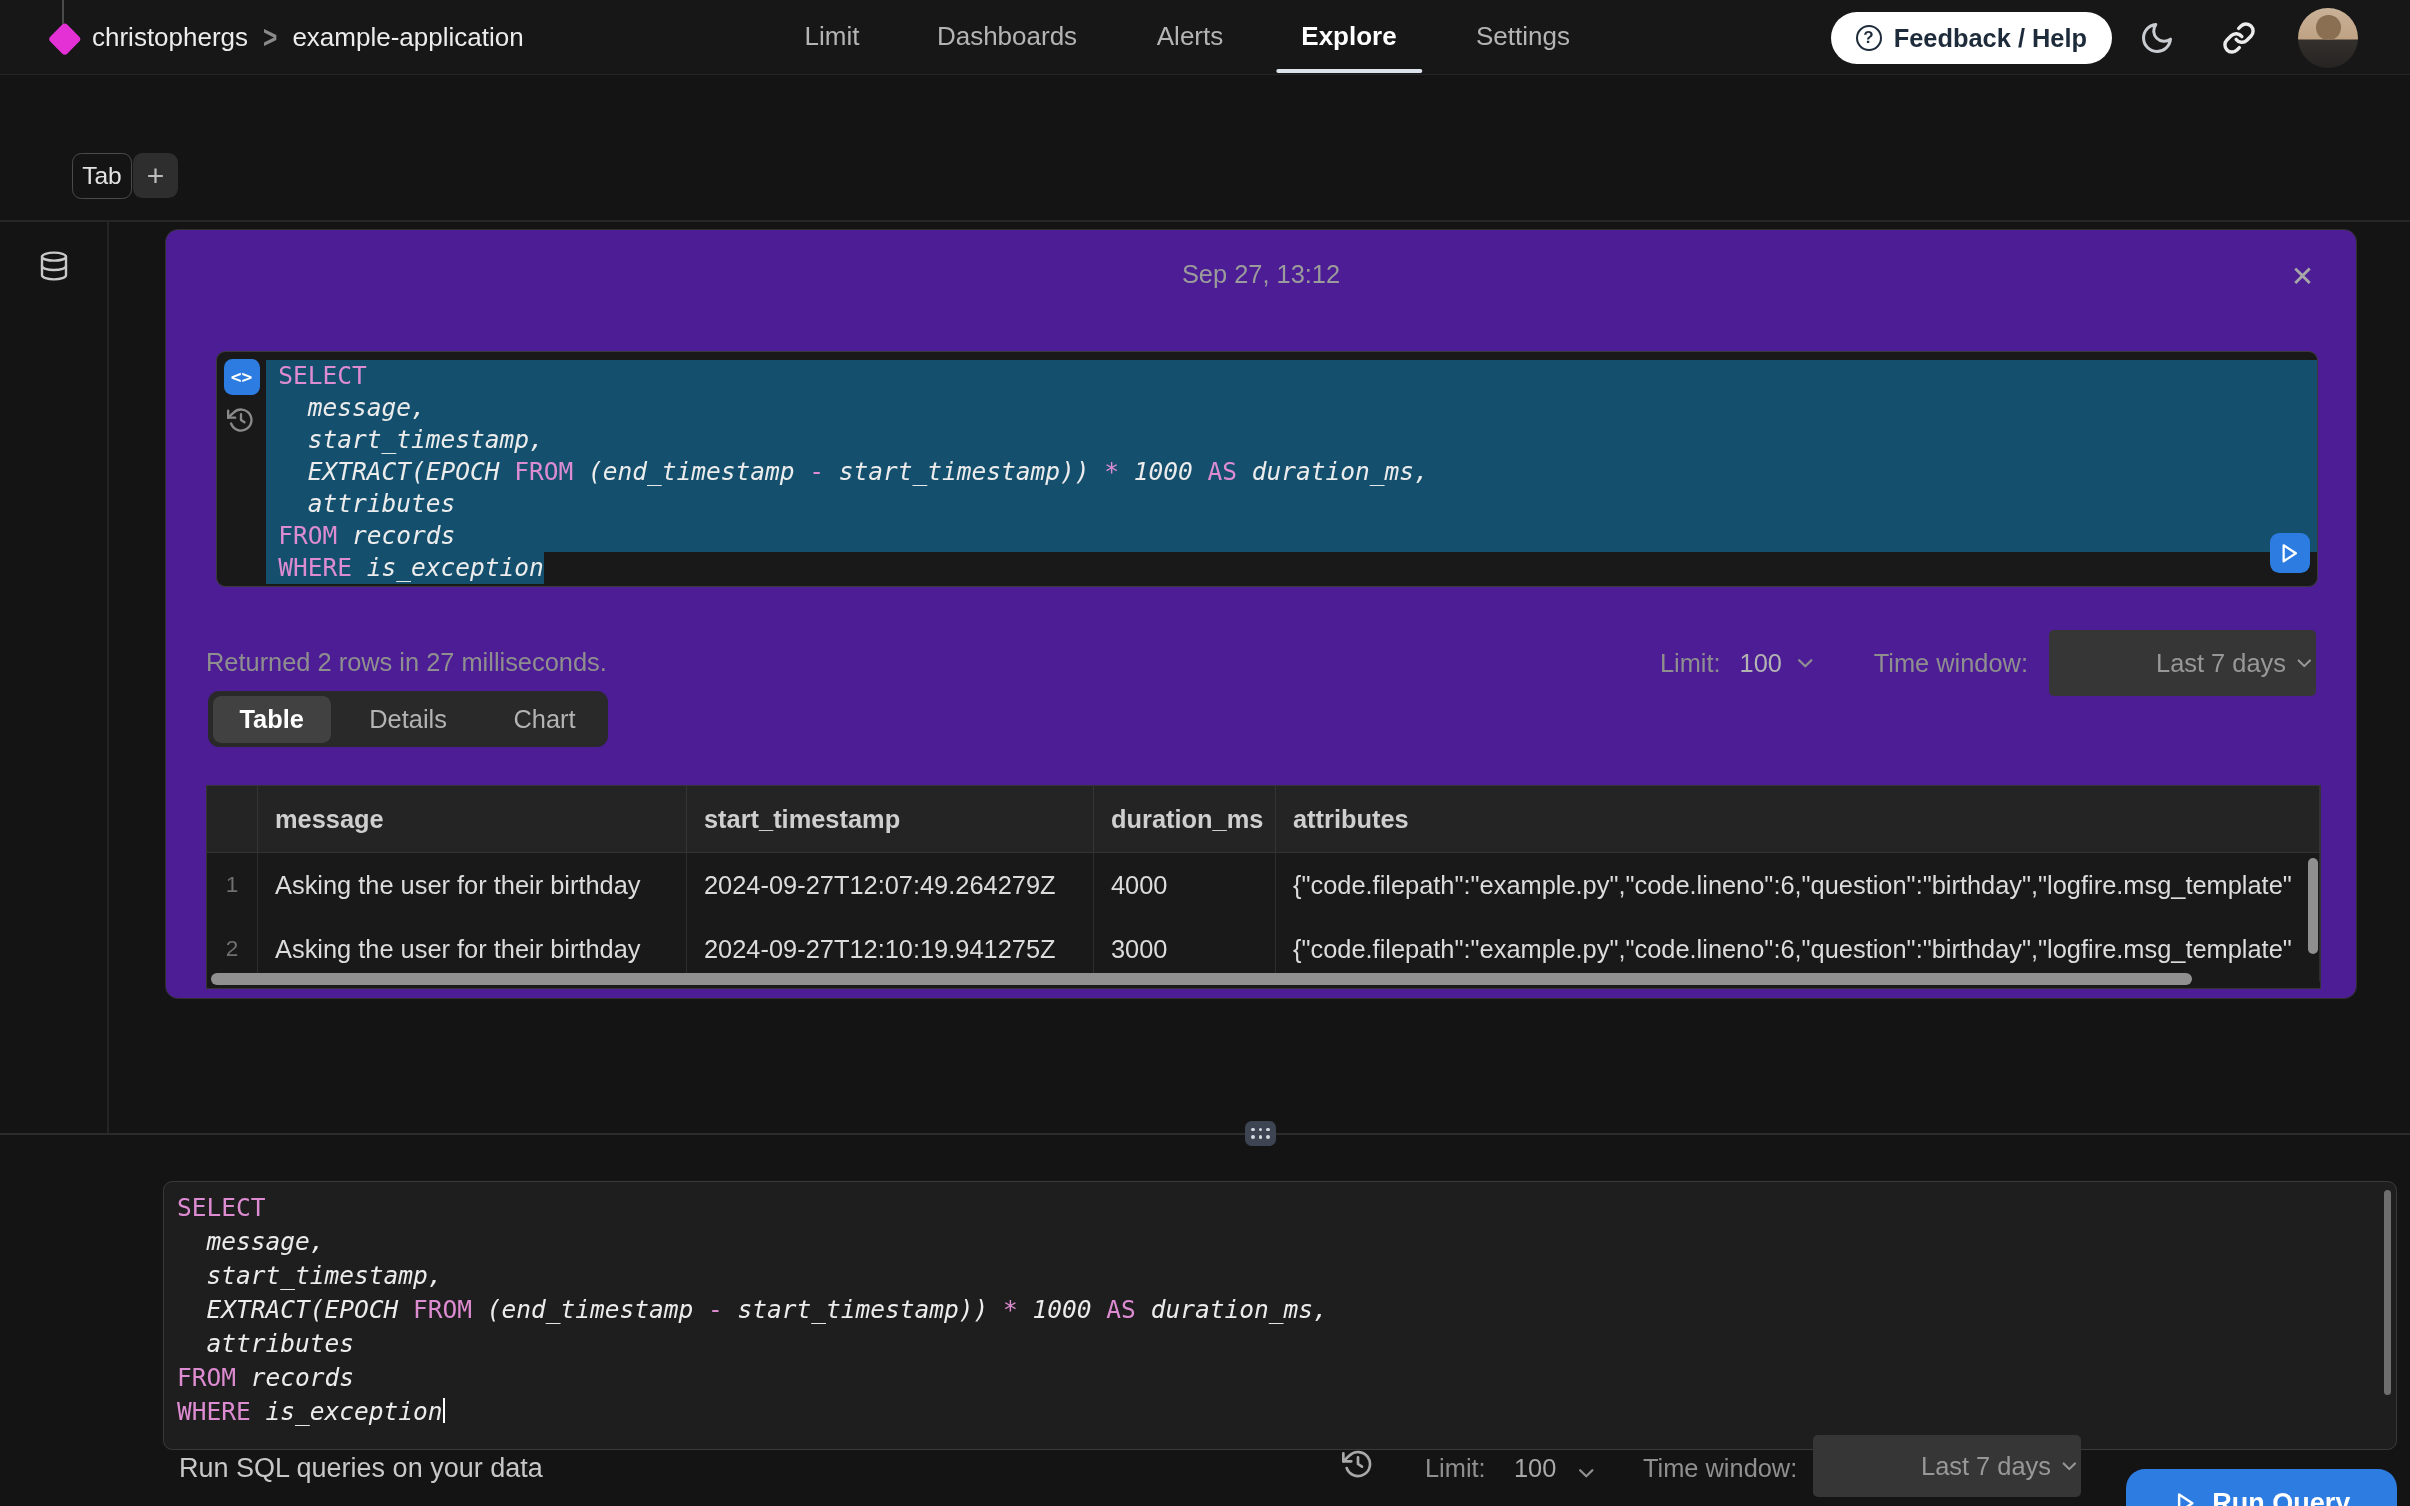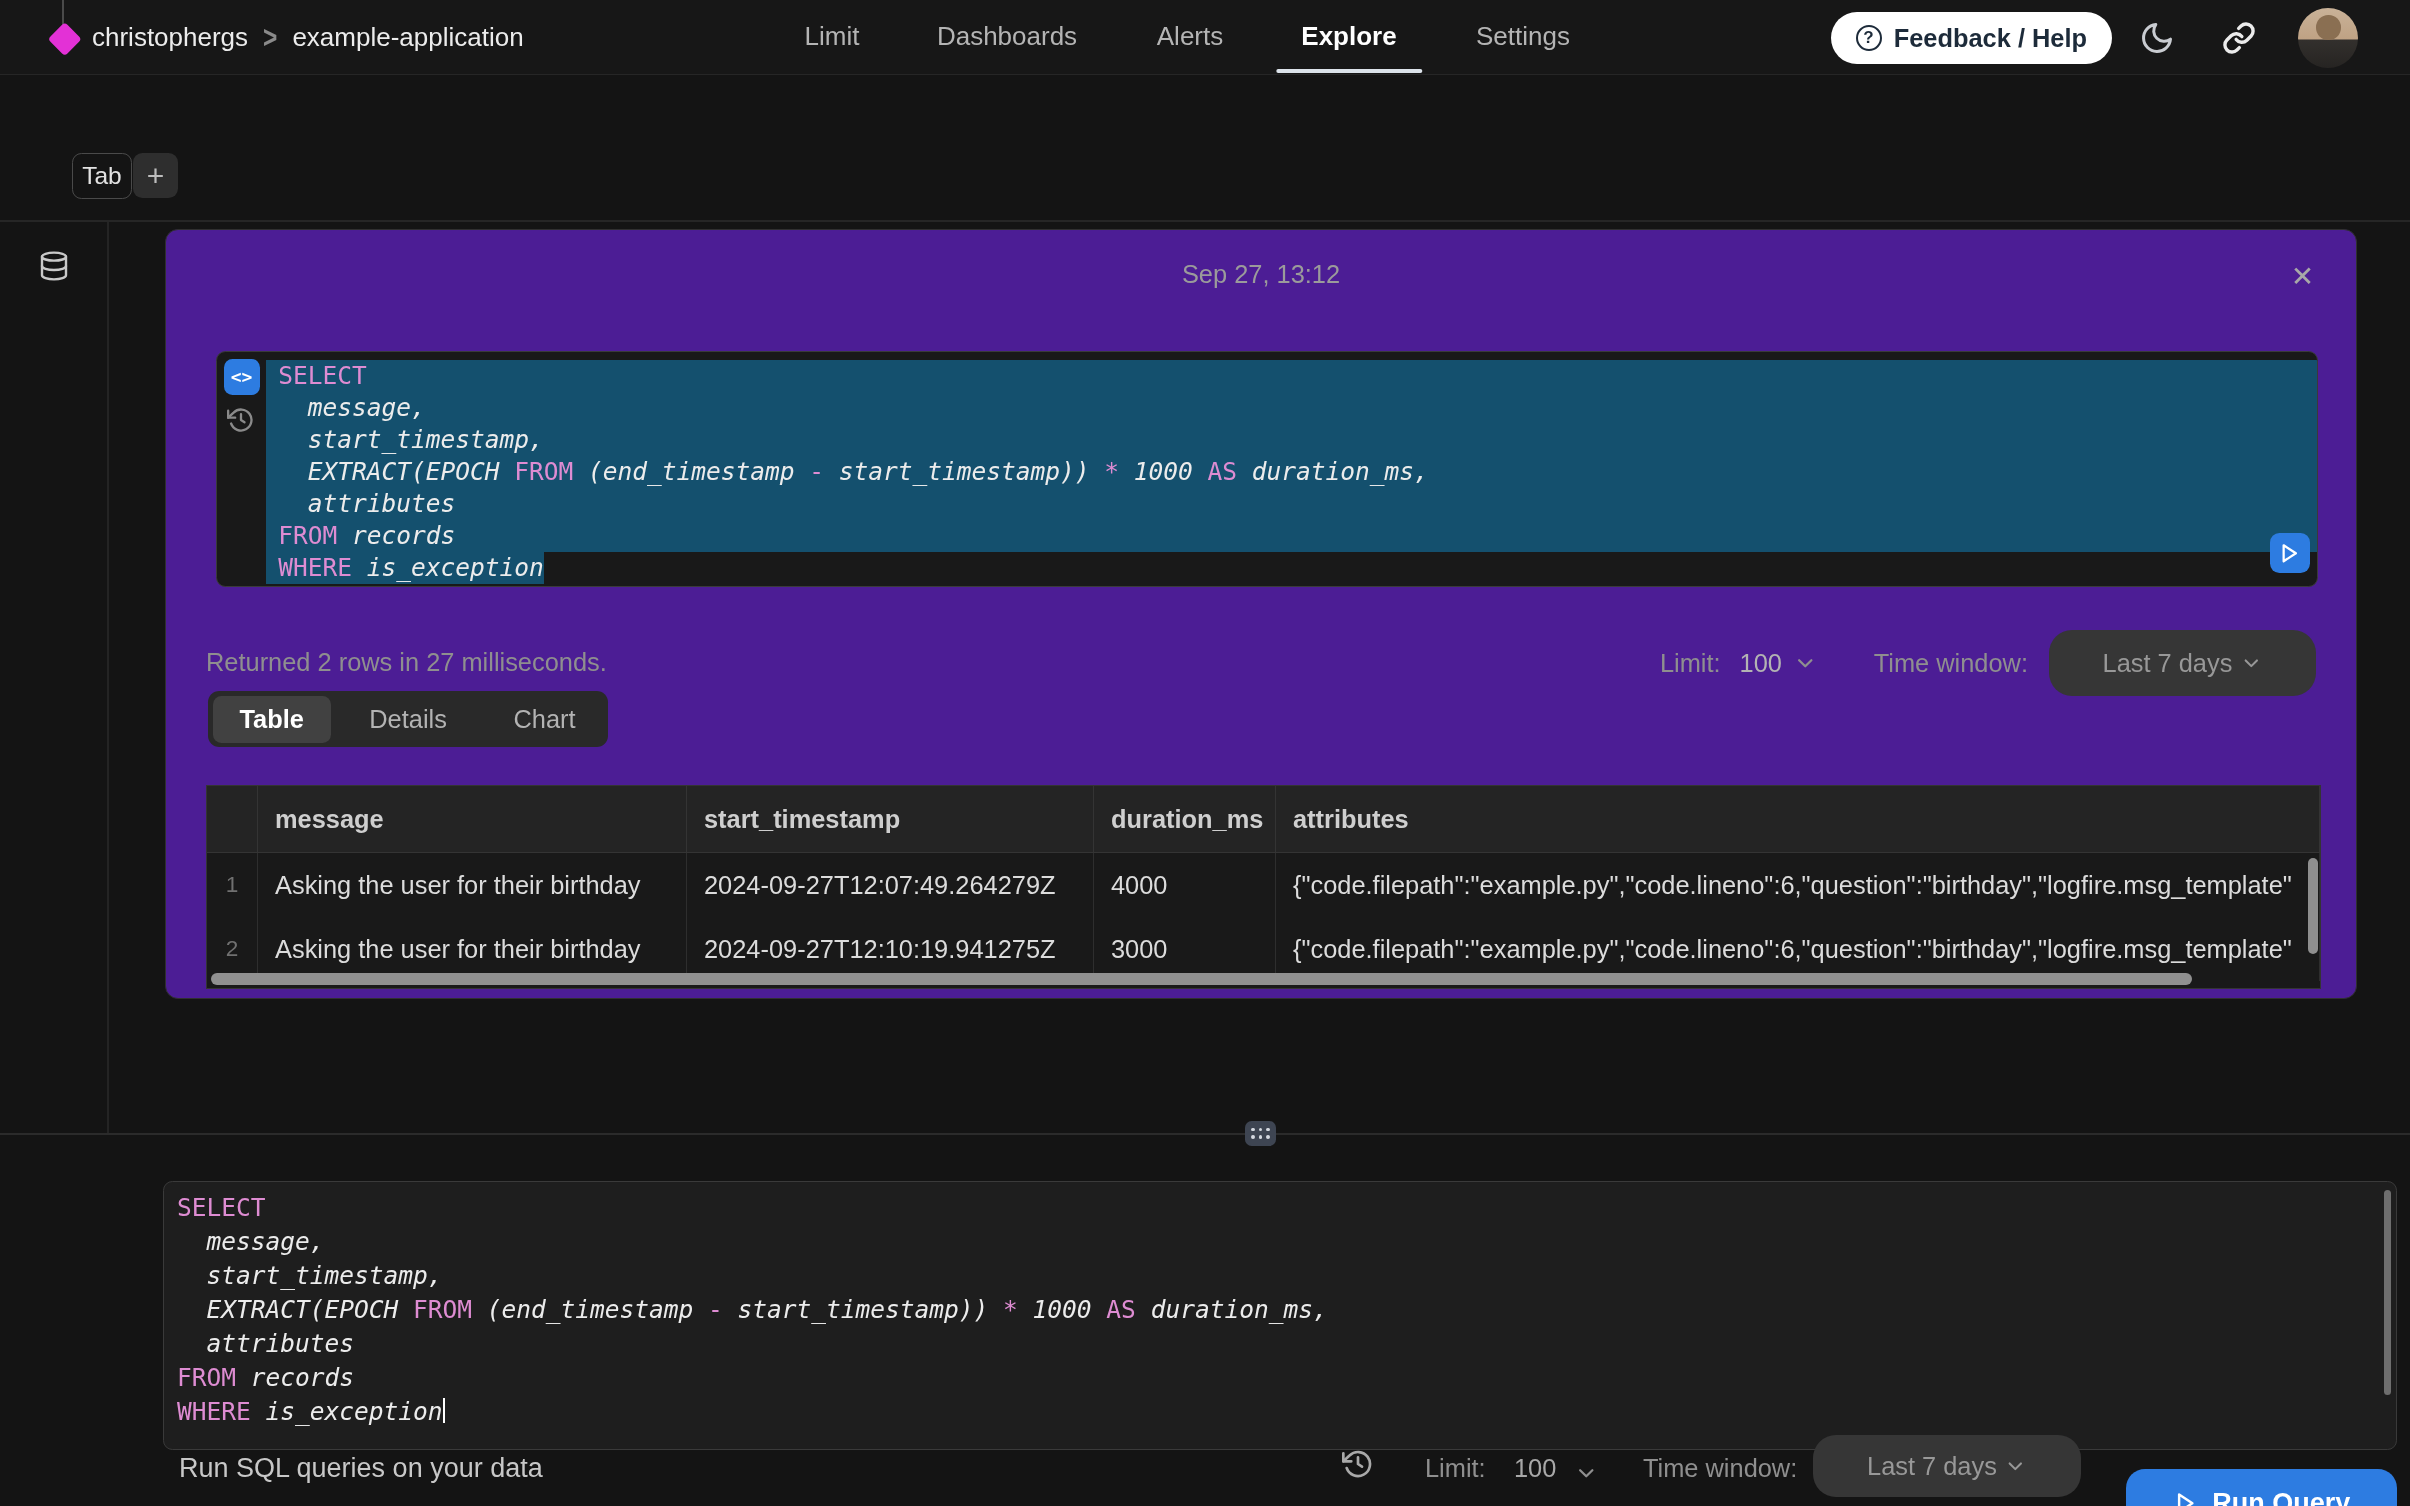--- a/index.html
+++ b/index.html
@@ -45,21 +45,21 @@
   .tk-k { color:#de8cd2; }
   .tk-p { color:#ececec;font-style:italic; }
   .runbtn-sm { position:absolute; right:7.5px; bottom:13px; width:40px; height:40px; background:#2d7ce1; border-radius:9.4px; display:flex; align-items:center; justify-content:center; cursor:pointer; }
 
   .status { position:absolute; left:40px; top:418px; color:#8f8f8f; font-size:25.4px; }
   .limitrow { position:absolute; right:40px; top:400px; height:66px; display:flex; align-items:center; }
   .lbl-dim { color:#8f8f8f; font-size:25.4px; }
   .val-mid { color:#b3b3b3; font-size:25.4px; margin-left:19px; }
   .chev { margin-left:11.3px; display:flex; align-items:center; }
   .tw-gap { width:56px; }
-  .last7btn { margin-left:21px; width:267px; height:66px; background:#363636; border-radius:23px; display:flex; align-items:center; justify-content:center; gap:7.5px; color:#989898; font-size:25.4px; cursor:pointer; }
+  .last7btn { margin-left:21px; width:267px; height:66px; background:#363636; border-radius:5px; display:flex; align-items:center; justify-content:flex-end; gap:7.5px; color:#989898; font-size:25.4px; cursor:pointer; }
 
   .segments { position:absolute; left:42px; top:461px; height:56px; background:#292929; border-radius:11.3px; display:flex; align-items:center; padding:4.7px; gap:16px; }
   .seg { min-width:118px; height:47px; border-radius:8.5px; display:flex; align-items:center; justify-content:center; color:#b3b3b3; font-size:25.4px; padding:0 22.6px; cursor:pointer; }
   .seg.active { background:#414141; color:#ffffff; font-weight:600; }
 
   .rtable { position:absolute; left:40px; top:555px; width:2115px; height:204px; border:1.9px solid #343434; background:#191919; overflow:hidden; }
   .tgrid { display:grid; grid-template-columns:51px 429px 407px 182px 1fr; }
   .th { height:67px; background:#242424; color:#cfcfcf; font-size:25.4px; font-weight:600; display:flex; align-items:center; padding-left:17px; border-right:1.9px solid #343434; border-bottom:1.9px solid #343434; white-space:nowrap; overflow:hidden; }
   .td { height:64px; color:#dcdcdc; font-size:25.4px; display:flex; align-items:center; padding-left:17px; border-right:1.9px solid #2e2e2e; white-space:nowrap; overflow:hidden; }
   .rownum { justify-content:center; padding-left:0; color:#707070; font-size:22.6px; }

